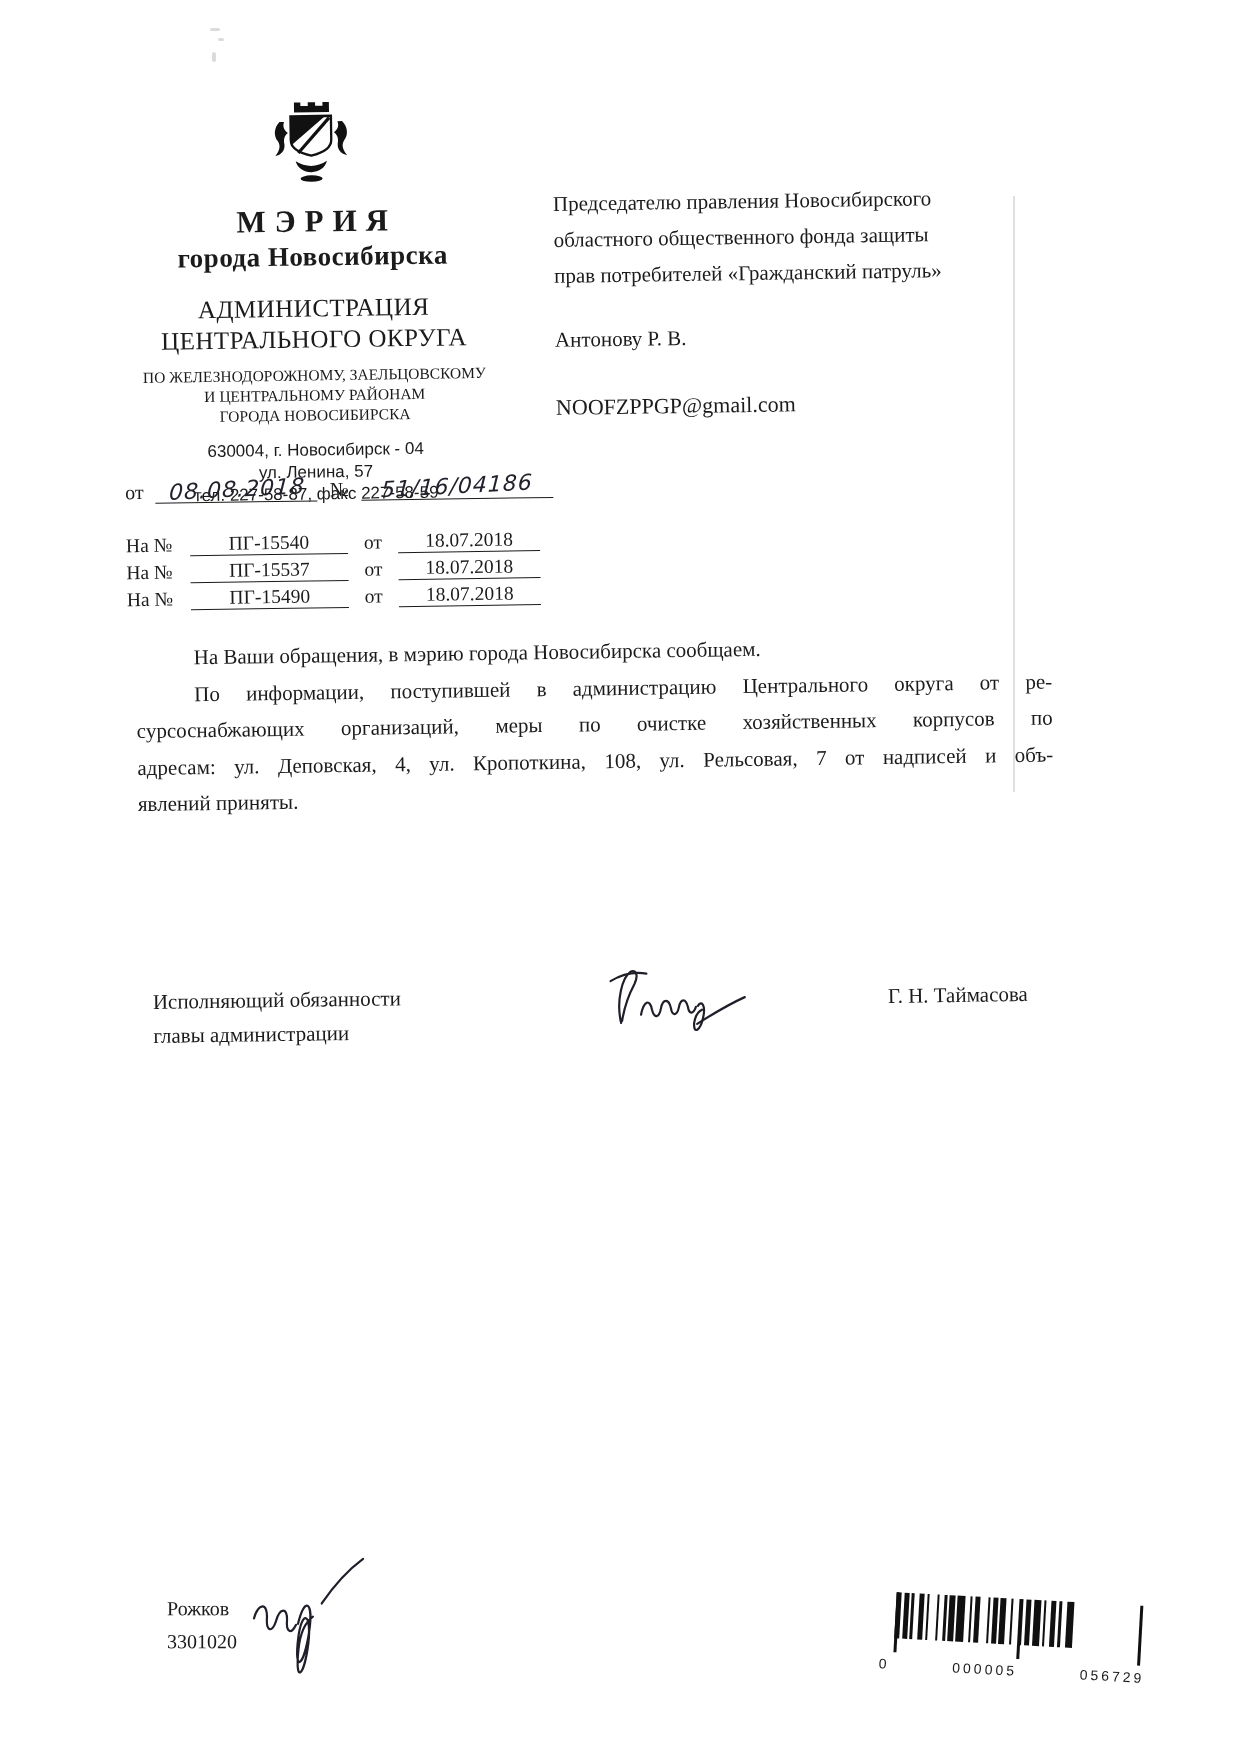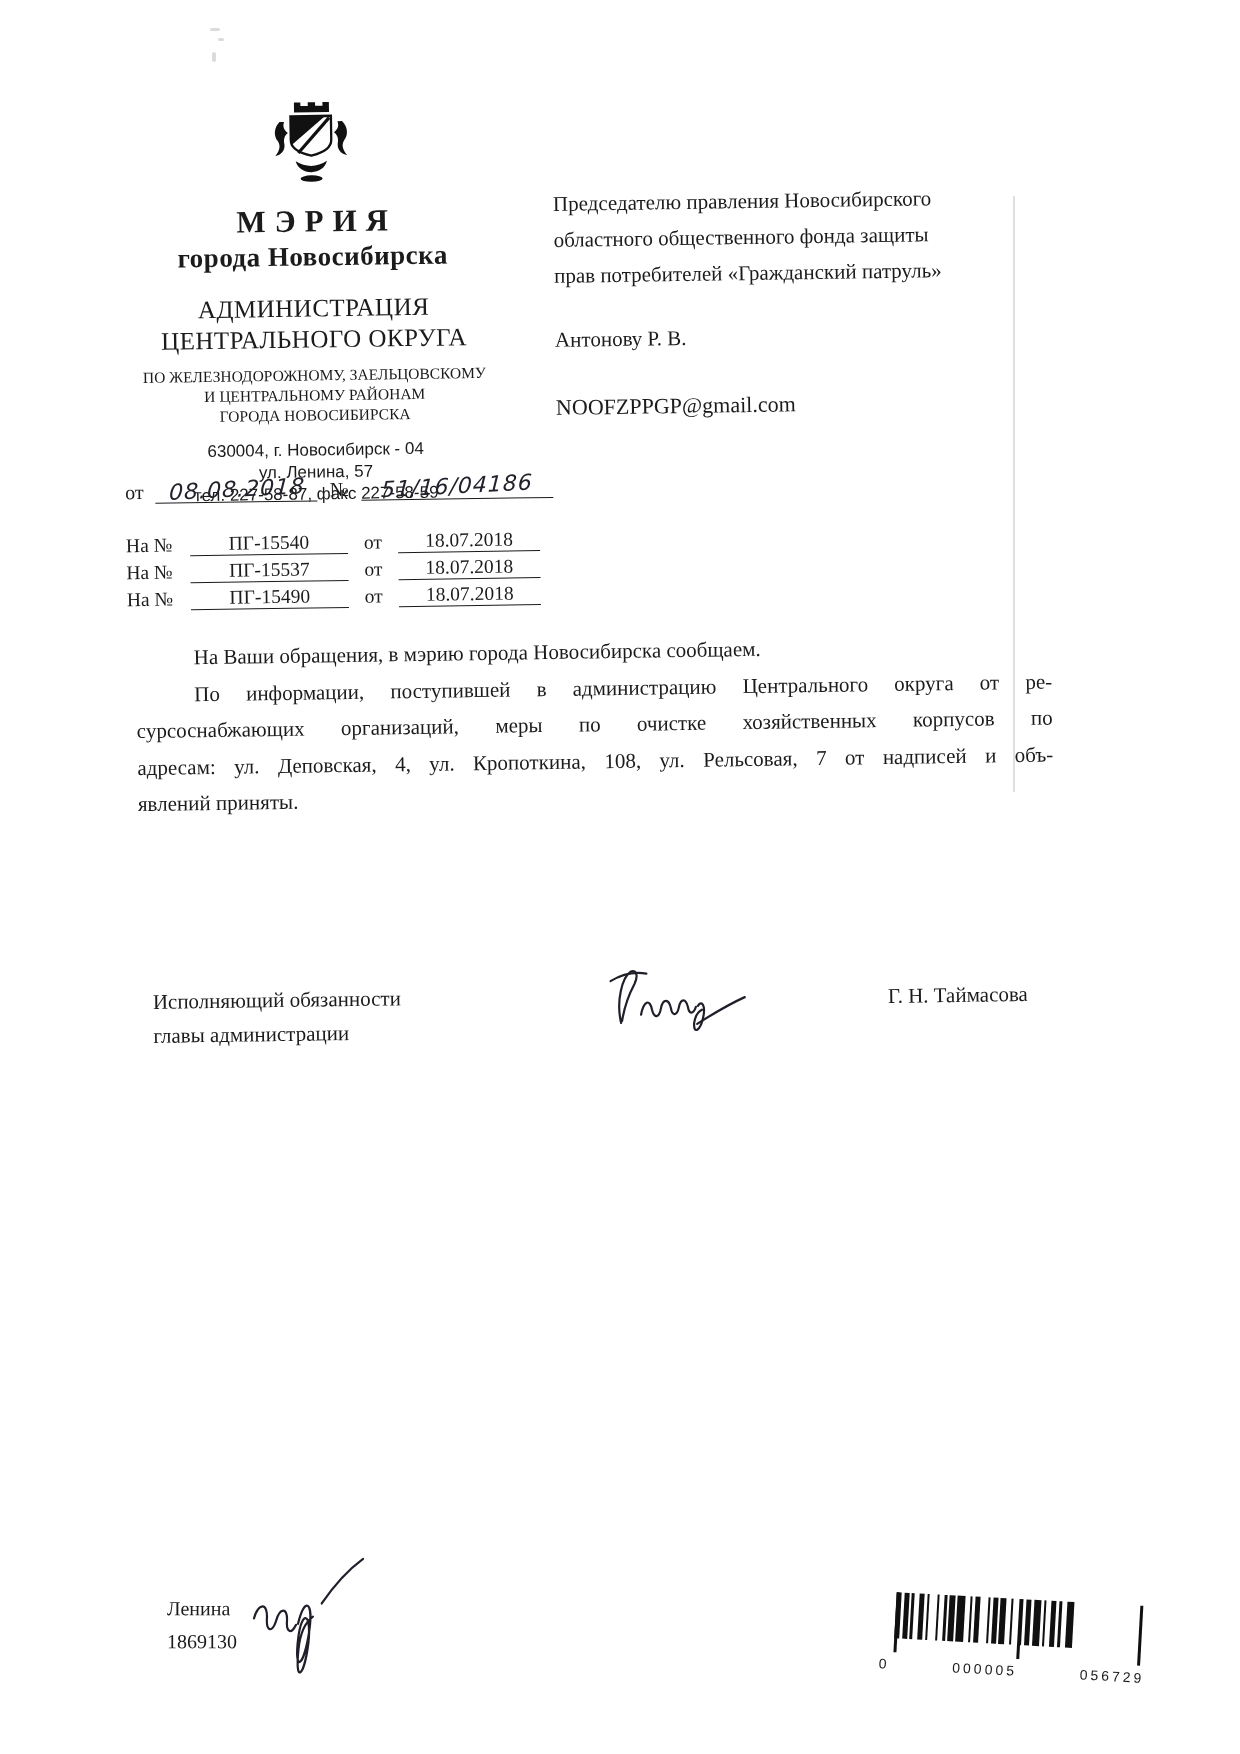--- a/index.html
+++ b/index.html
@@ -165,22 +165,22 @@
     <svg class="signoff-sig" width="170" height="86" viewBox="0 0 170 86">
       <path class="ink" d="M40,62 C35,40 42,16 50,11 C56,8 58,15 54,23 C48,34 43,48 41,60"></path>
       <path class="ink" d="M30,20 C42,13 55,11 66,13"></path>
       <path class="ink" d="M60,54 c3,-14 9,-16 11,-5 c2,9 7,9 9,-1 c2,-10 8,-10 10,0 c1,8 6,8 8,-1 c2,-9 7,-9 9,0 c1,7 5,8 8,0"></path>
       <path class="ink" d="M117,46 c4,-6 8,0 5,12 c-3,13 -10,17 -9,5 c1,-6 4,-11 8,-13"></path>
       <path class="ink" d="M116,64 C134,53 150,44 164,38"></path>
     </svg>
     <div class="signoff-name">Г. Н. Таймасова</div>
 
     <div class="footer-exec">
-      <div>Ленина</div>
-      <div>1869130</div>
+      <div>Рожков</div>
+      <div>3301020</div>
     </div>
     <svg class="footer-sig" width="130" height="150" viewBox="0 0 130 150">
       <path class="ink" d="M12,72 c5,-16 14,-16 13,0 c-1,13 5,15 9,3 c4,-14 12,-14 11,0 c-1,11 4,14 9,4"></path>
       <path class="ink" d="M56,78 c7,-28 16,-22 11,8 c-6,36 -16,42 -11,6 c4,-28 14,-26 10,6 c-5,34 -14,40 -10,6 c2,-18 8,-28 15,-33"></path>
       <path class="ink" d="M80,58 C94,38 108,24 122,14"></path>
     </svg>
 
     <div class="barcode">
       <div class="bars" id="bars">
           <span class="bar" style="width: 5.1px;"></span>

